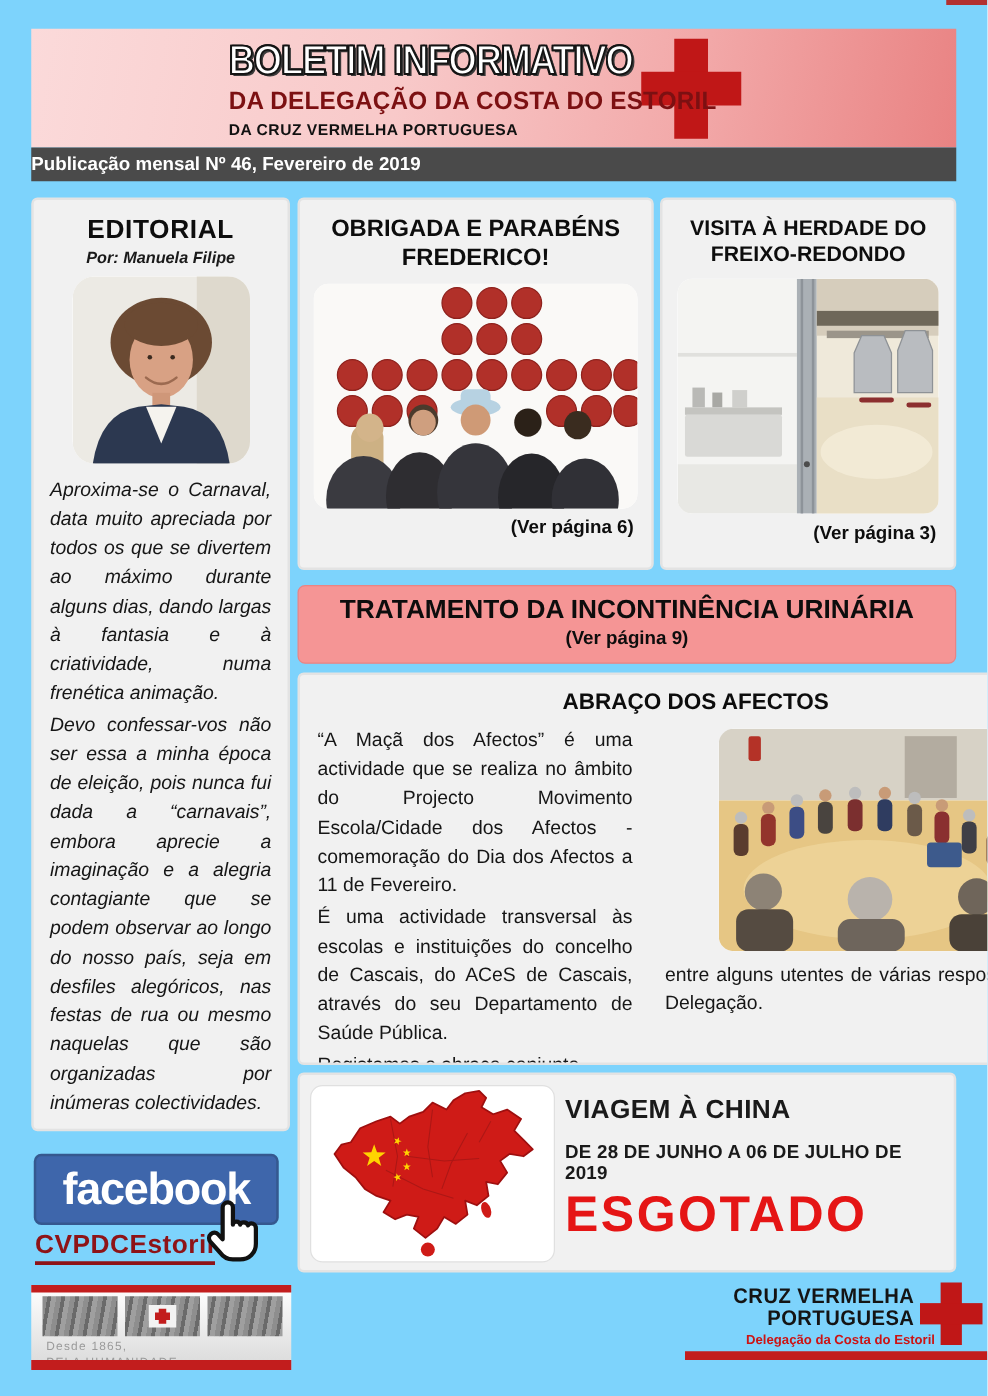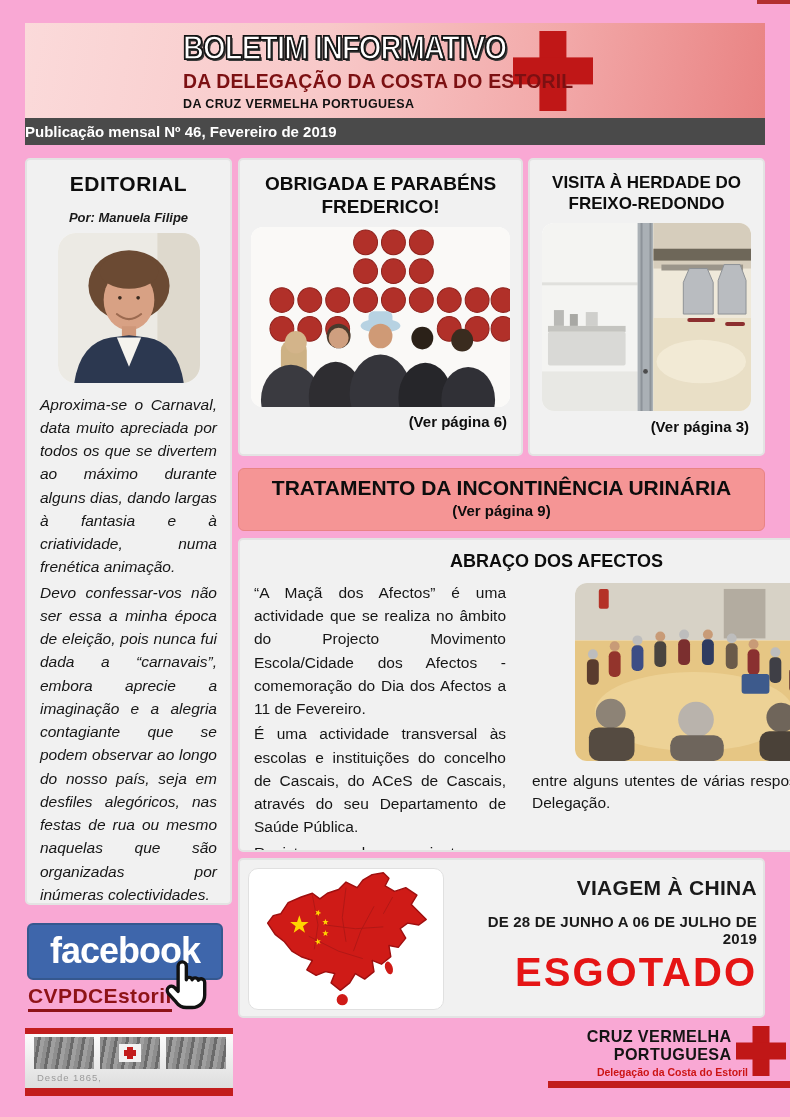--- a/index.html
+++ b/index.html
@@ -1,18 +1,18 @@
 <!DOCTYPE html>
 <html lang="pt"><head>
 <meta charset="utf-8">
 <style>
   * { box-sizing: border-box; margin: 0; padding: 0; }
   html,body { background:#ffffff; }
   body { font-family:"Liberation Sans", sans-serif; color:#1a1a1a; }
-  .page { position:relative; width:790px; height:1117px; background:#f9a8d4; overflow:hidden; }
+  .page { position:relative; width:790px; height:1117px; background:#7dd3fc; overflow:hidden; }
 
   
   .artifact { position:absolute; left:757px; top:0; width:33px; height:4px; background:#b23030; }
 
   
   .header { position:absolute; left:25px; top:23px; width:740px; height:95px;
     background:linear-gradient(100deg,#fbdada 0%,#f8c9c9 40%,#f2a8a8 72%,#e98383 100%); }
   .header-text { position:absolute; left:158px; top:6px; z-index:2; }
   .h-line1 { font-size:33px; font-weight:800; color:#fff; letter-spacing:-1px;
     -webkit-text-stroke:1.6px #141414;
@@ -32,21 +32,21 @@
   
   .card { position:absolute; background:#f1f1f1; border:2px solid #e3e3e3; border-radius:5px; overflow:hidden; }
   .card-title { font-weight:800; text-align:center; color:#0d0d0d; line-height:1.22; }
   .see-page { font-weight:800; font-size:15px; text-align:right; padding-right:14px; color:#0d0d0d; }
   .photo-frame { display:block; margin:0 auto; border-radius:12px; overflow:hidden; background:#fff; }
   .photo-frame svg { display:block; width:100%; height:100%; }
 
   
   .editorial { left:25px; top:158px; width:207px; height:747px; }
   .editorial .card-title { font-size:21px; letter-spacing:.5px; margin-top:11px; }
-  .byline { text-align:center; font-size:13px; font-weight:700; font-style:italic; margin-top:13px; }
+  .byline { text-align:center; font-size:13px; font-weight:700; font-style:italic; margin-top:1px; }
   .portrait { width:142px; height:150px; margin-top:8px; border-radius:18px; }
   .editorial-text { padding:10px 13px 0 13px; font-size:15.5px; line-height:1.5; text-align:justify; color:#161616;font-style:italic; }
   .editorial-text p + p { margin-top:2px; }
   .continuation { font-weight:800; font-size:13.5px; text-align:right; padding-right:14px; margin-top:10px; }
 
   
   .frederico { left:238px; top:158px; width:285px; height:298px; }
   .frederico .card-title { font-size:19px; margin-top:12px; }
   .frederico .photo-frame { width:259px; height:180px; margin-top:9px; }
   .frederico .see-page { margin-top:6px; }
@@ -70,21 +70,21 @@
   .abraco-right { flex:1; }
   .abraco-right .photo-frame { width:243px; height:178px; margin-top:2px; }
   .abraco-cont { font-size:15.5px; line-height:1.45; text-align:justify; margin-top:9px; color:#161616; }
   .signature { font-style:italic; font-size:15px; text-align:right; padding-right:22px; margin-top:8px; }
 
   
   .china { left:238px; top:858px; width:527px; height:160px; }
   .china-map-box { position:absolute; left:8px; top:8px; width:196px; height:142px; background:#fff;
     border:1px solid #e0e0e0; border-radius:10px; overflow:hidden; }
   .china-map-box svg { display:block; width:100%; height:100%; }
-  .china-right { position:absolute; left:212px; right:6px; top:0; bottom:0; text-align:right; }
+  .china-right { position:absolute; left:212px; right:6px; top:0; bottom:0; text-align:left; }
   .china-title { font-size:21px; font-weight:800; margin-top:16px; letter-spacing:.3px; }
   .china-dates { font-size:15px; font-weight:800; margin-top:13px; letter-spacing:.2px; }
   .china-status { font-size:40px; font-weight:800; color:#e51515; margin-top:3px; letter-spacing:2px; }
 
   
   .facebook-logo { position:absolute; left:27px; top:923px; width:196px; height:57px; background:#3e66ab;
     border-radius:6px; border:2px solid #35588f; color:#fff; font-size:36px; font-weight:800;
     text-align:center; line-height:51px; letter-spacing:-1px; cursor:pointer; }
   .hand-cursor { position:absolute; left:160px; top:958px; width:58px; height:58px; z-index:3; }
   .fb-handle { position:absolute; left:28px; top:984px; font-size:21px; font-weight:800; color:#8e1317;

